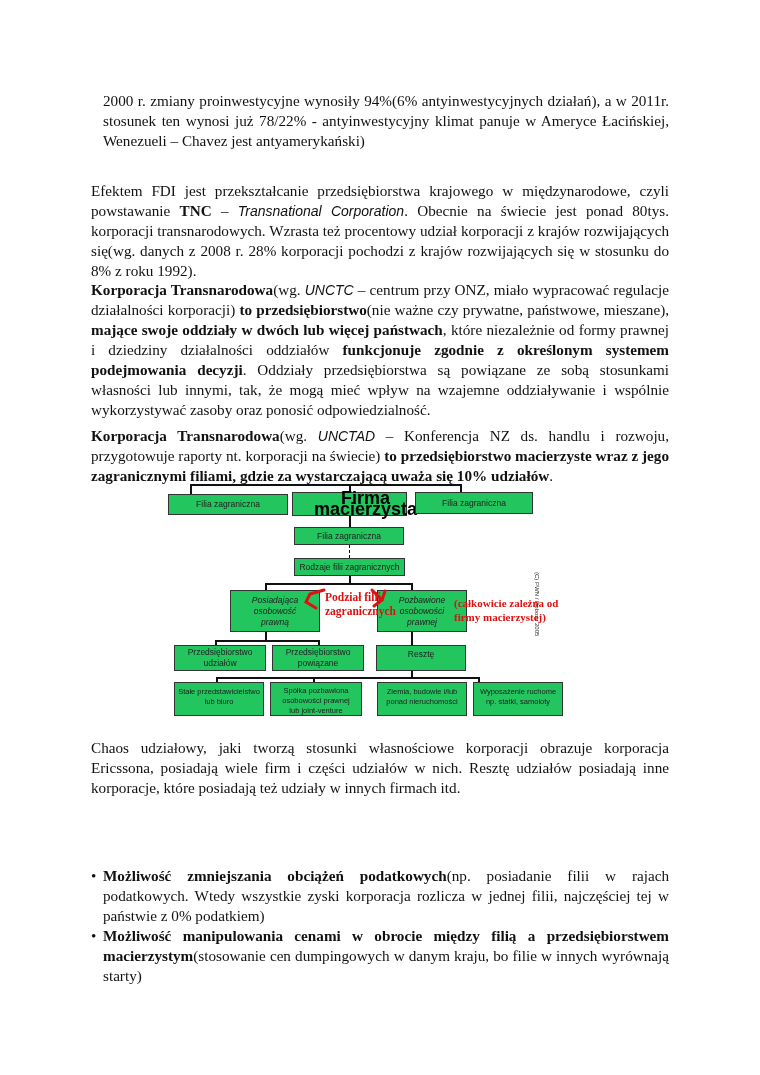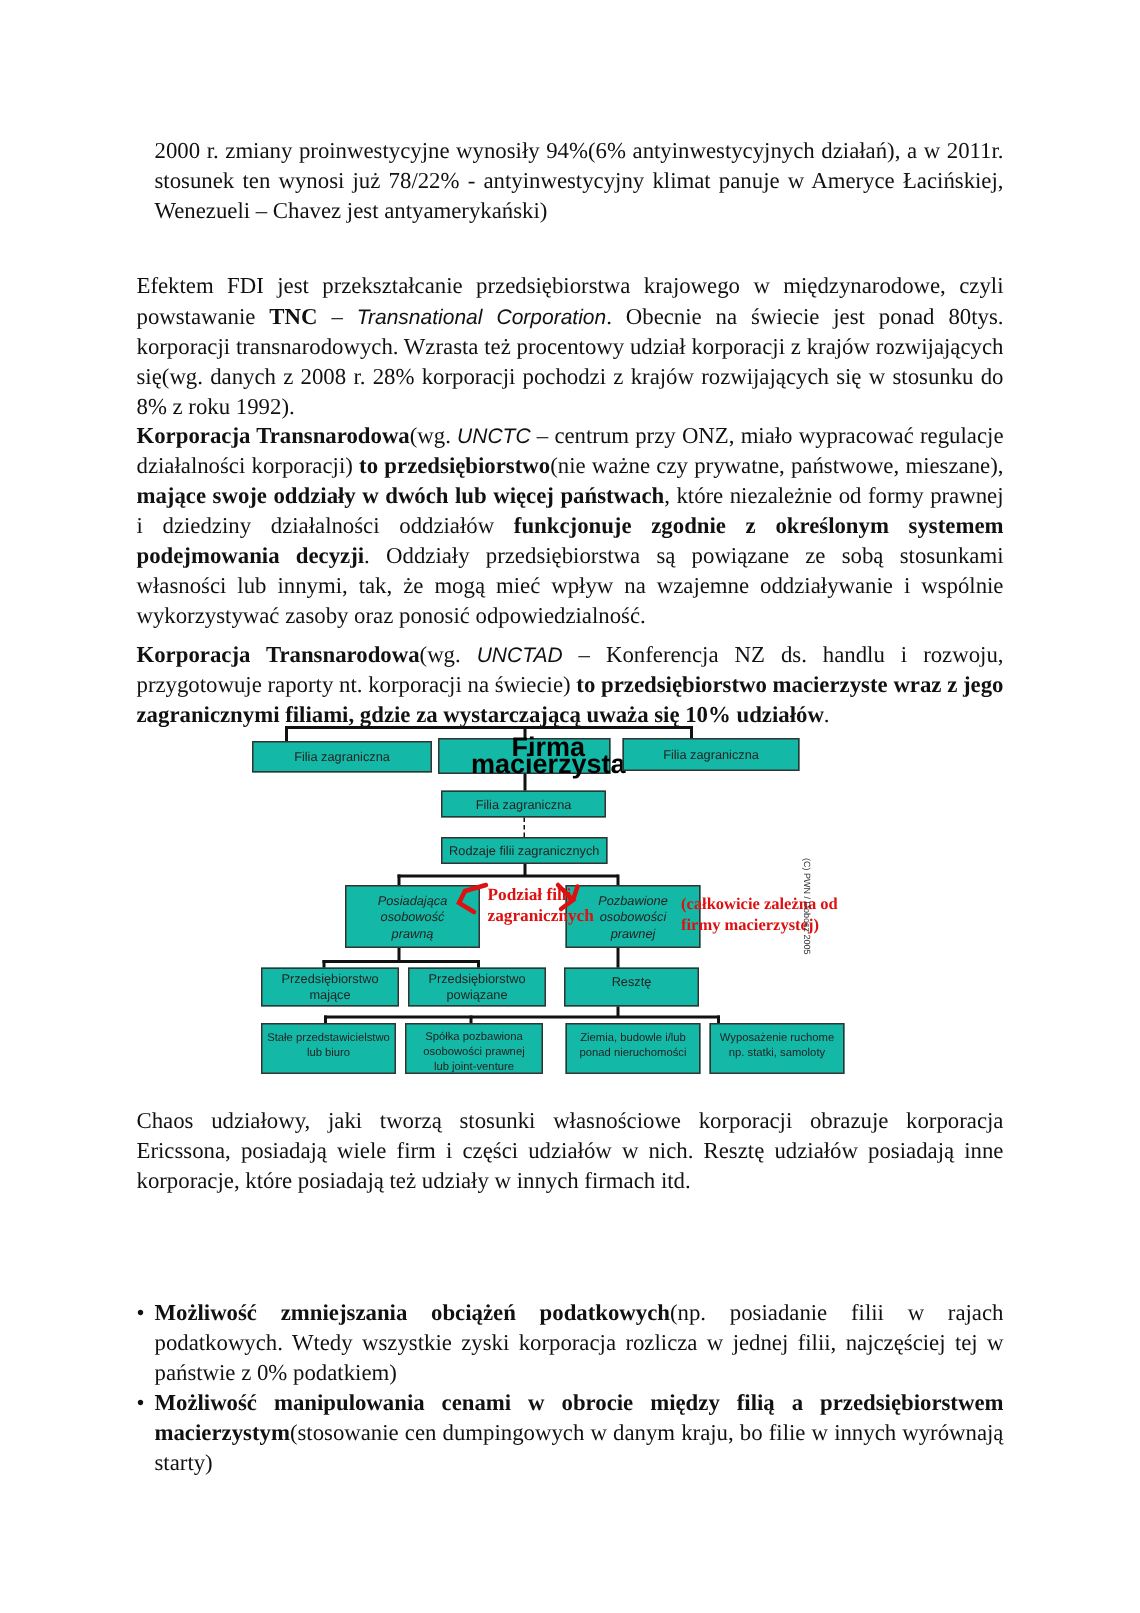--- a/index.html
+++ b/index.html
@@ -12,21 +12,21 @@
   .para b { font-weight: bold; }
   .para i { font-style: italic; font-family: "Liberation Sans", "DejaVu Sans", sans-serif; font-size: 14px; }
   .heading-u { text-decoration: underline; }
   ul.bullets { position: absolute; left: 91px; width: 578px; margin: 0; padding: 0; list-style: none;
                font-size: 15.2px; line-height: 20px; text-align: justify; }
   ul.bullets li { position: relative; padding-left: 12px; }
   ul.bullets li .dot { position: absolute; left: 0; top: 0; }
 
   
   .diagram { position: absolute; left: 160px; top: 480px; width: 500px; height: 245px; }
-  .box { position: absolute; border: 1px solid #333; background: #14b8a6; box-sizing: border-box;
+  .box { position: absolute; border: 1px solid #333; background: #22c55e; box-sizing: border-box;
          font-family: "Liberation Sans", "DejaVu Sans", sans-serif; font-size: 8.5px; color: #222;
          display: flex; align-items: center; justify-content: center; text-align: center; line-height: 11px; }
   .box.big { font-size: 18px; font-weight: bold; border-width: 1.5px; color: #000; padding-left: 32px; }
   .box.ital { font-style: italic; }
   .line { position: absolute; background: #111; }
   .redtxt { position: absolute; color: #d11; font-weight: bold; font-size: 11.5px;
             font-family: "Liberation Serif", "DejaVu Serif", serif; line-height: 14px; }
   .vert { position: absolute; font-family: "Liberation Sans", "DejaVu Sans", sans-serif; font-size: 6px;
           color: #333; transform: rotate(90deg); transform-origin: left top; white-space: nowrap; }
 </style>
@@ -99,21 +99,21 @@
     <div class="redtxt" style="left:294px; top:116px; font-size:11px; width:120px;"><span>(całkowicie zależna od firmy macierzystej)</span></div>
     <div class="vert" style="left:380px; top:92px;"><span>(C) PWN / Dobosz 2005</span></div>
 
     <div class="line" style="left:105px; top:152px; width:2px; height:9px;"></div>
     <div class="line" style="left:55px; top:160px; width:105px; height:2px;"></div>
     <div class="line" style="left:55px; top:160px; width:2px; height:6px;"></div>
     <div class="line" style="left:158px; top:160px; width:2px; height:6px;"></div>
     <div class="line" style="left:251px; top:152px; width:2px; height:14px;"></div>
 
     <div class="box" style="left:14px; top:165px; width:92px; height:26px;">
-        <span style="padding:0 14px;">Przedsiębiorstwo mające</span>
+        <span style="padding:0 14px;">Przedsiębiorstwo udziałów</span>
       </div>
     <div class="box" style="left:112px; top:165px; width:92px; height:26px;">
         <span style="padding:0 14px;">Przedsiębiorstwo powiązane</span>
       </div>
     <div class="box" style="left:216px; top:165px; width:90px; height:26px; align-items:flex-start; padding-top:3px;">
         <span>Resztę</span>
       </div>
 
     <div class="line" style="left:251px; top:191px; width:2px; height:7px;"></div>
     <div class="line" style="left:56px; top:197px; width:264px; height:2px;"></div>

